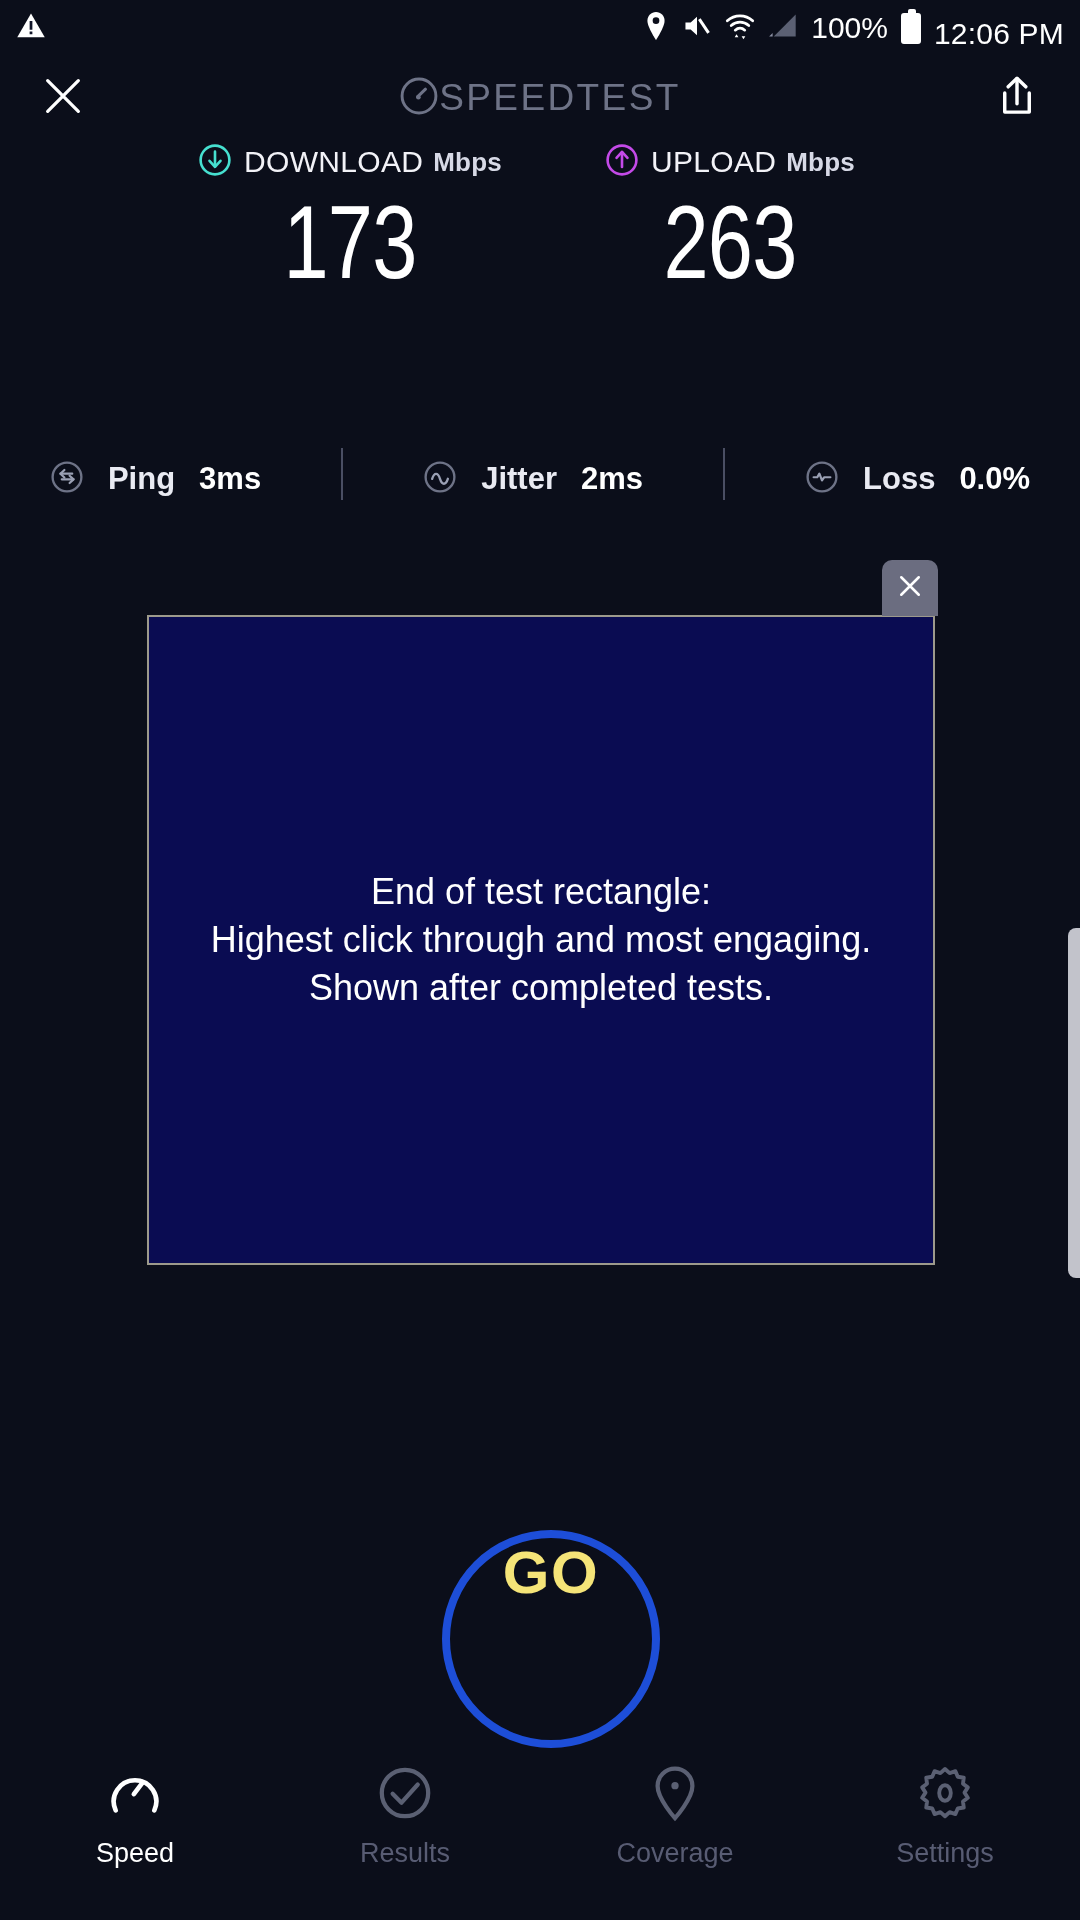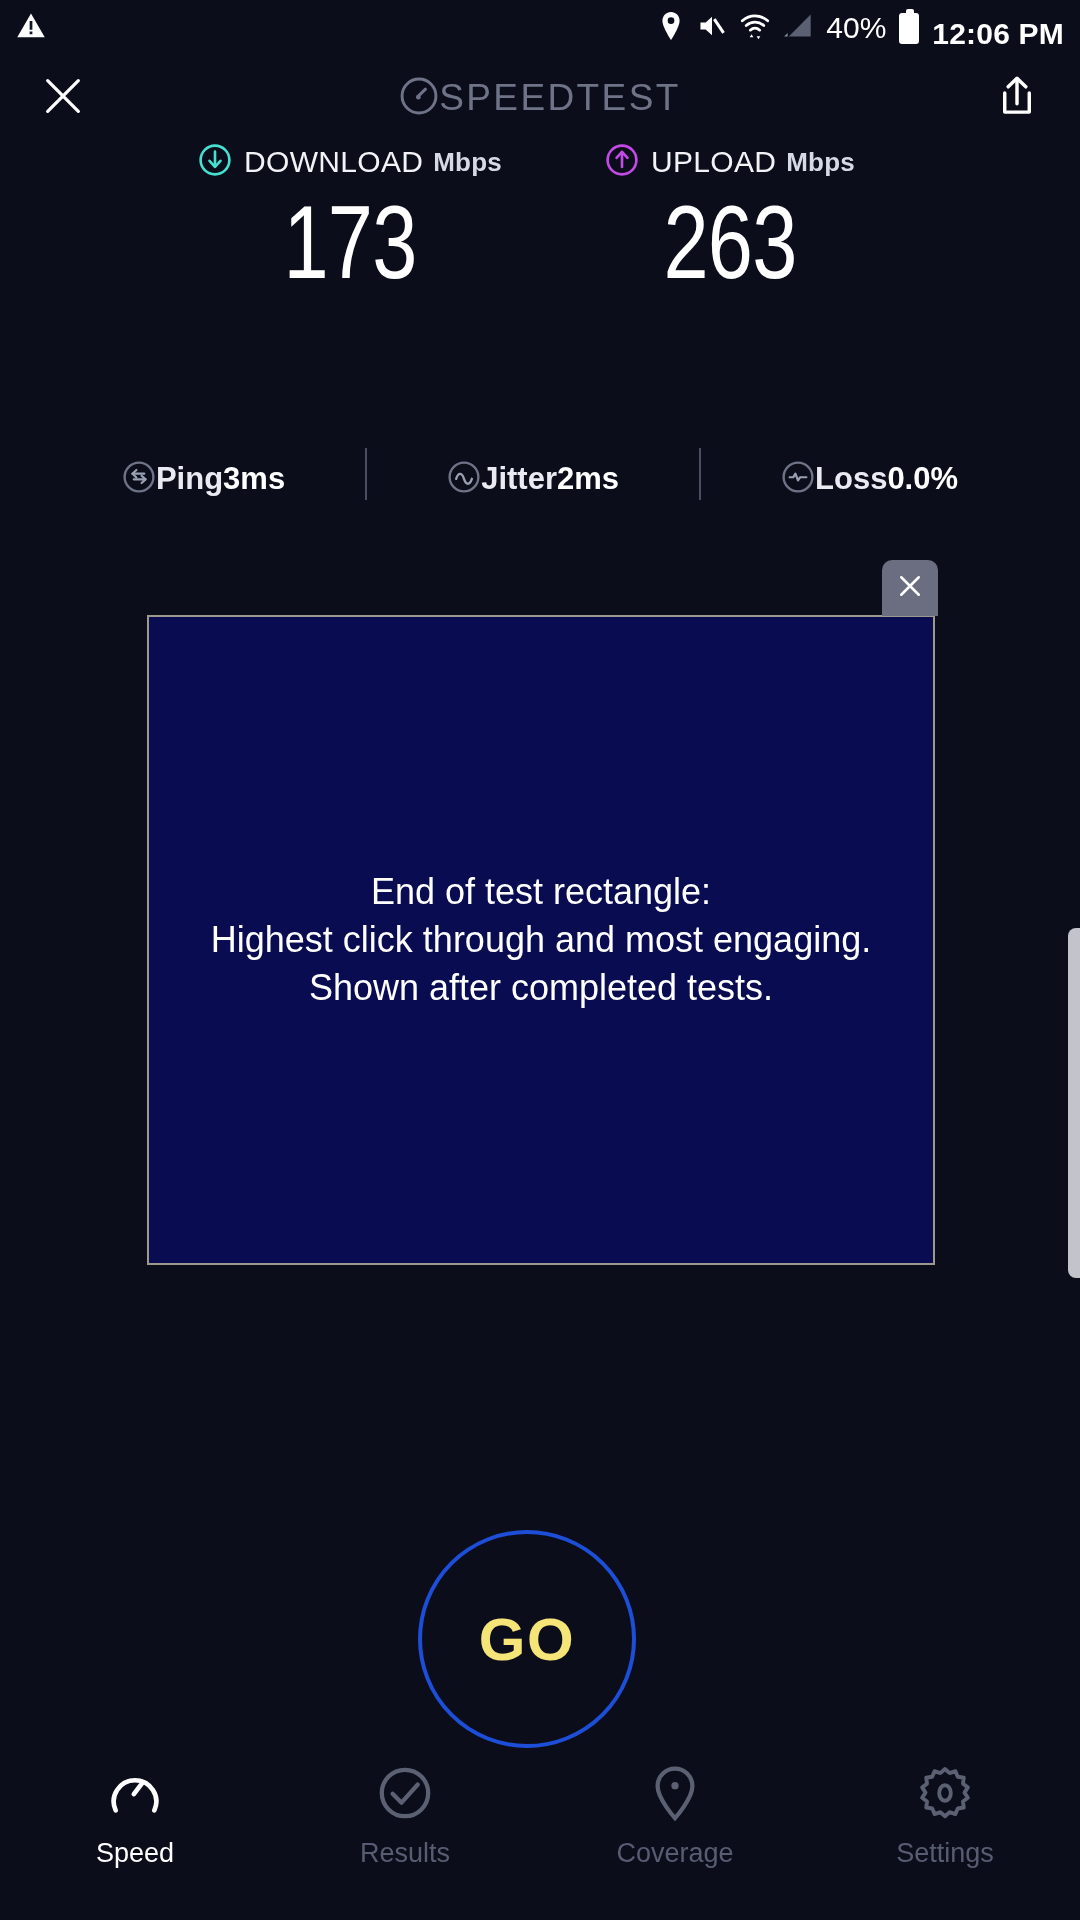--- a/index.html
+++ b/index.html
@@ -13,21 +13,21 @@
   .screen{ position:relative; width:1080px; height:1920px; background:#0b0e1a; }
 
   
   .statusbar{
     position:absolute; top:0; left:0; width:1080px; height:56px;
     display:flex; align-items:center; padding:0 16px;
     color:#ffffff;
   }
   .sb-left{ display:flex; align-items:center; gap:10px; }
   .sb-right{ margin-left:auto; display:flex; align-items:center; gap:13px; }
-  .sb-time{ font-size:30px; letter-spacing:.2px; color:#fff; font-weight:700;margin-top:12px; }
+  .sb-time{ font-size:30px; letter-spacing:.2px; color:#fff; font-weight:400;margin-top:12px; }
   .sb-batt-pct{ font-size:30px; color:#fff; font-weight:400; }
   .batt{
     width:20px; height:31px; border:3px solid #fff; border-radius:3px;
     position:relative; background:#fff;
   }
   .batt:before{
     content:""; position:absolute; top:-7px; left:4px; width:8px; height:4px;
     background:#fff; border-radius:2px 2px 0 0;
   }
 
@@ -73,21 +73,21 @@
     font-family:"Liberation Sans", sans-serif;
     transform:scaleX(.78); transform-origin:center;
   }
 
   
   .metrics{
     position:absolute; top:300px; left:0; width:1080px; height:68px;
     display:flex; align-items:center; justify-content:center;
   }
   .metric{
-    display:flex; align-items:center; gap:0;
+    display:flex; align-items:center; gap:24px;
     padding:0 22px;
     margin-top:10px;
   }
   .metric .m-name{ font-size:31px; font-weight:700; color:#e9eaf2; }
   .metric .m-val{ font-size:31px; font-weight:700; color:#ffffff; }
   .m-sep{ width:2px; height:52px; background:#4a4e63; }
   .m-gap{ width:58px; }
 
   
   .ad-wrap{ position:absolute; top:560px; left:0; width:1080px; }
@@ -109,23 +109,23 @@
   .ad-text div{ white-space:nowrap; }
 
   
   .scroll-nub{
     position:absolute; left:1068px; top:928px; width:14px; height:350px;
     background:#c2c3cb; border-radius:8px 0 0 8px;
   }
 
   
   .go-btn{
-    position:absolute; left:418px; top:1530px; width:218px; height:218px;
-    border:4px solid #1d4ed8; border-radius:50%;
-    display:flex; align-items:center; justify-content:center;
+    position:absolute; left:442px; top:1530px; width:218px; height:218px;
+    border:8px solid #1d4ed8; border-radius:50%;
+    display:flex; justify-content:center;
     cursor:pointer; background:transparent;
   }
   .go-btn span{
     color:#f5e478; font-size:60px; font-weight:700; letter-spacing:1.5px;
   }
 
   
   .bottomnav{
     position:absolute; left:0; bottom:0; width:1080px; height:170px;
     display:flex; align-items:flex-start; padding-top:12px;
@@ -176,21 +176,21 @@
           <path d="M10 20.2l1.6 2.6h-3.2z" fill="#ffffff"></path>
           <path d="M16 24.4l-1.6-2.6h3.2z" fill="#ffffff"></path>
         </svg>
       </span>
       <span>
         <svg width="30" height="28" viewBox="0 0 26 24">
           <path d="M24 2 L24 21 L5 21 Z" fill="#5b6073"></path>
           <path d="M4 18 L4 21 L1 21 Z" fill="#8a8fa3"></path>
         </svg>
       </span>
-      <span class="sb-batt-pct">40%</span>
+      <span class="sb-batt-pct">100%</span>
       <span class="batt"></span>
       <span class="sb-time">12:06 PM</span>
     </div>
   </div>
 
   <div class="header">
     <span class="icon-btn">
       <svg width="46" height="46" viewBox="0 0 24 24">
         <path d="M4 4 L20 20 M20 4 L4 20" stroke="#ffffff" stroke-width="1.7" stroke-linecap="round"></path>
       </svg>

